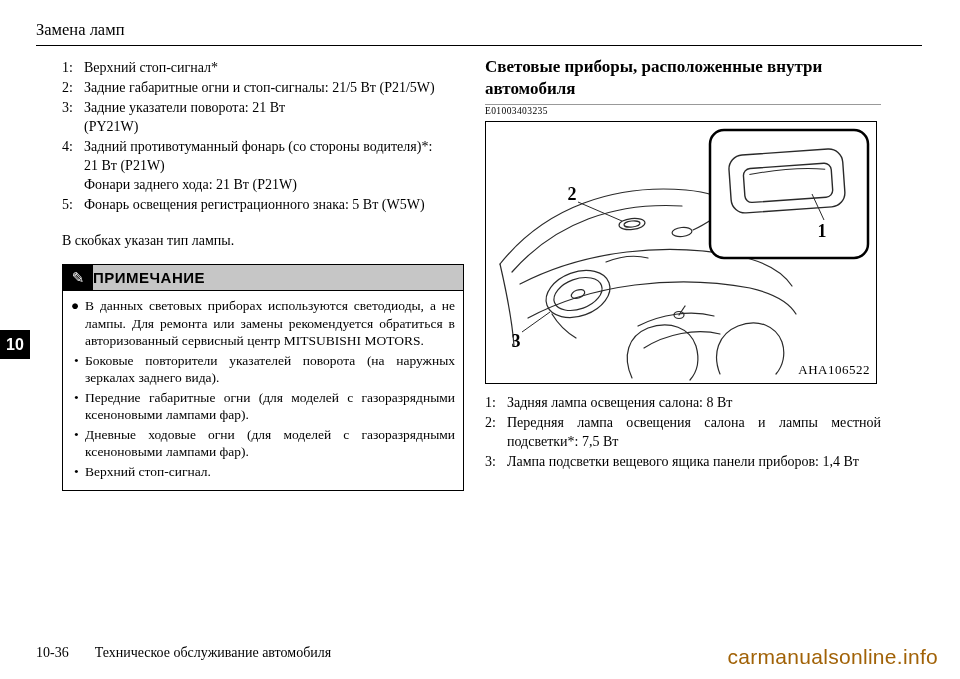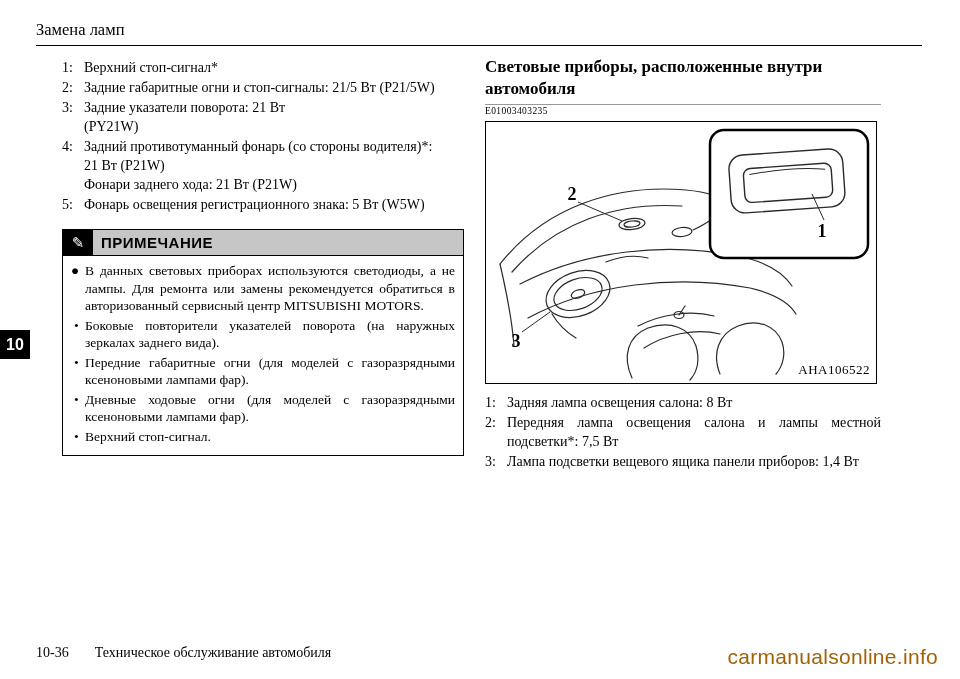--- a/index.html
+++ b/index.html
@@ -29,21 +29,21 @@
   .li .line { display:block; }
   .li .txt.just { text-align:justify; }
 
   .bracket-note { font-size:14px; margin-top:19px; }
 
   
   .note-box { margin-top:15px; width:402px; border:1px solid #000; }
   .note-head { display:flex; align-items:stretch; background:#c6c6c6; border-bottom:1px solid #000; height:26px; }
   .note-icon { width:30px; background:#000; color:#fff; display:flex; align-items:center; justify-content:center; font-size:15px; }
   .note-title { font-family:"Liberation Sans", sans-serif; font-weight:bold; font-size:15px;
-    display:flex; align-items:center; padding-left:8px; letter-spacing:0.5px; }
+    display:flex; align-items:center; letter-spacing:0.5px; }
   .note-body { padding:6px 8px 8px 8px; font-size:13.5px; line-height:17.5px; }
   .nb-item { display:flex; margin-bottom:2px; }
   .nb-item .mark { flex:0 0 14px; }
   .nb-item .btext { flex:1; text-align:justify; }
   .nb-sub { margin-left:3px; }
   .nb-sub .mark { flex:0 0 11px; }
 
   
   .section-heading { font-size:17px; font-weight:bold; line-height:22px; }
   .light-rule { border-top:1px solid #999; margin-top:4px; }
@@ -109,20 +109,21 @@
 
       <div class="li">
         <span class="num">5:</span>
         <span class="txt">
           <span class="line">Фонарь освещения регистрационного знака: 5 Вт (W5W)</span>
         </span>
       </div>
 
     </div>
 
+    <div class="bracket-note">В скобках указан тип лампы.</div>
 
     <div class="note-box">
       <div class="note-head">
         <span class="note-icon">✎</span>
         <span class="note-title">ПРИМЕЧАНИЕ</span>
       </div>
       <div class="note-body">
         <div class="nb-item">
           <span class="mark">●</span>
           <span class="btext">В данных световых приборах используются светодиоды, а не лампы. Для ремонта или замены рекомендуется обратиться в авторизованный сервисный центр MITSUBISHI MOTORS.</span>

